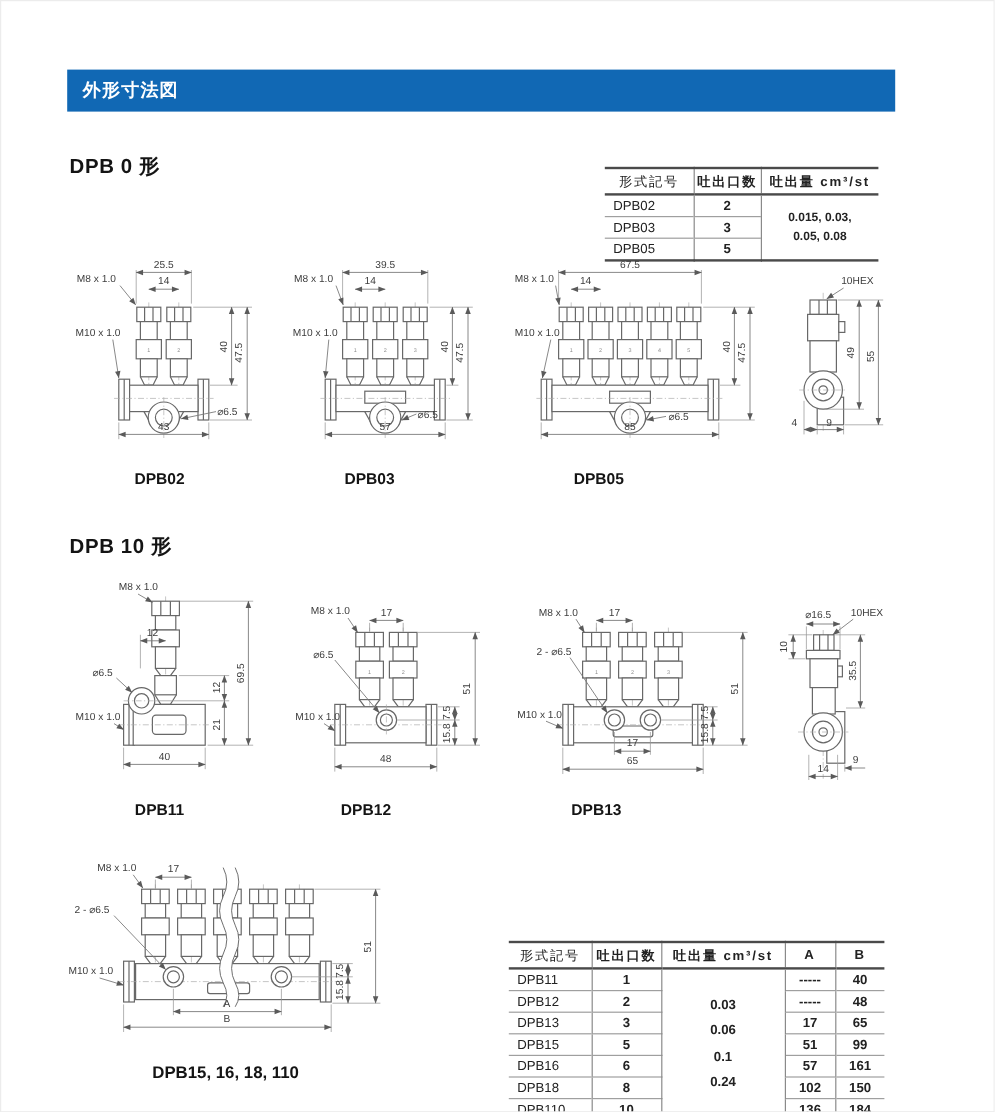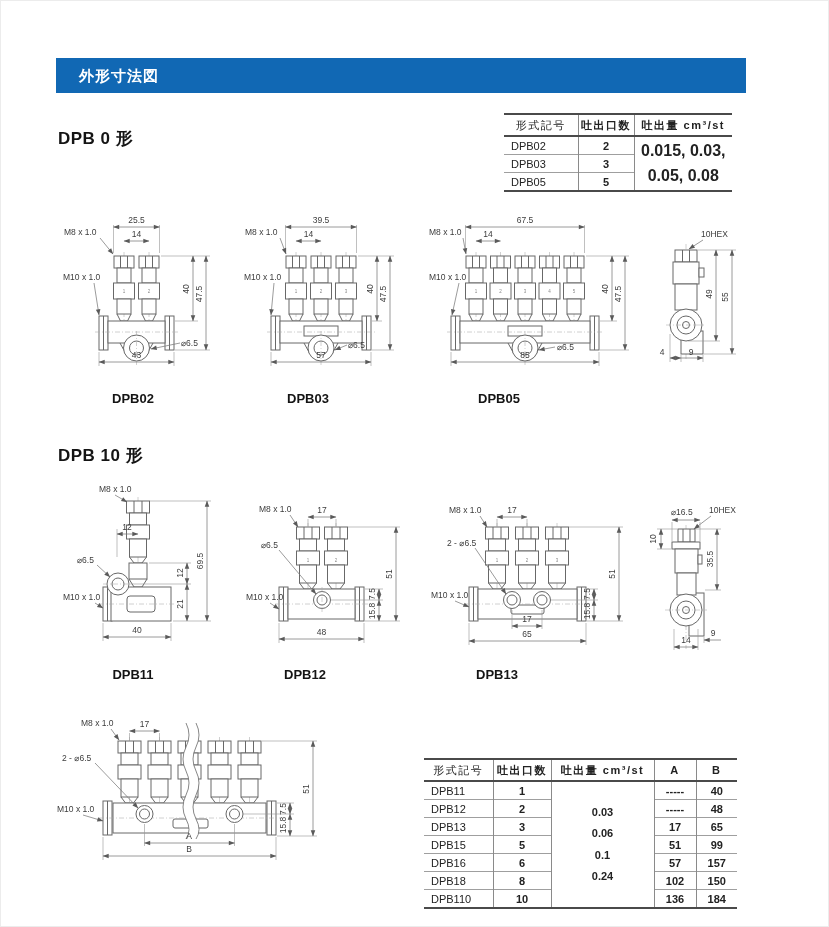--- a/index.html
+++ b/index.html
@@ -1,34 +1,34 @@
 <!DOCTYPE html>
 <html><head>
 <meta charset="utf-8">
 <style>
   html,body{margin:0;padding:0;background:#fff;}
   .page{position:relative;width:829px;height:927px;background:#ffffff;overflow:hidden;
         font-family:"Liberation Sans",sans-serif;border:1px solid #ececec;box-sizing:border-box;}
   .secbar{position:absolute;left:55px;top:57px;width:690px;height:35px;background:#1168b4;
-          color:#fff;font-weight:bold;font-size:15px;line-height:35px;padding-left:23px;
+          color:#fff;font-weight:bold;font-size:15px;line-height:35px;padding-left:13px;
           box-sizing:border-box;letter-spacing:1px;}
   .h2{position:absolute;font-size:17px;font-weight:bold;color:#141414;letter-spacing:0.5px;}
   .dlabel{position:absolute;width:80px;text-align:center;font-weight:bold;font-size:13px;color:#141414;}
   .dcaption{position:absolute;width:200px;text-align:center;font-weight:bold;font-size:14px;color:#141414;}
   .draw{position:absolute;}
 
   
   .spec-table{position:absolute;border-collapse:collapse;table-layout:fixed;font-size:11px;color:#222;
-              border-top:2px solid #4a4a4a;border-bottom:2px solid #4a4a4a;}
+              border-top:2px solid #4a4a4a;border-bottom:2px solid #4a4a4a;margin-top:26px;}
   .spec-table th{font-weight:normal;letter-spacing:1.5px;height:20px;border-bottom:2px solid #4a4a4a;
                  padding:0;text-align:center;}
   .spec-table td{height:17px;border-top:1px solid #9f9f9f;padding:0;text-align:center;}
   .spec-table tr > * + *{border-left:1px solid #8a8a8a;font-weight:bold;}
   .spec-table td.model{text-align:left;padding-left:7px;}
-  .spec-table td.merged{font-size:16px;line-height:1.55;}
+  .spec-table td.merged{font-size:10px;line-height:1.55;}
   .spec-table td.merged4{font-size:11px;line-height:1.95;}
 
   
   svg .ln{stroke:#686868;stroke-width:1;fill:none;}
   svg .fil{fill:#ffffff;stroke:#686868;stroke-width:1;}
   svg .dim{stroke:#7a7a7a;stroke-width:0.75;fill:none;}
   svg .ext{stroke:#959595;stroke-width:0.6;}
   svg .cl{stroke:#a8a8a8;stroke-width:0.55;stroke-dasharray:5 2 1 2;fill:none;}
   svg text.dt{font-family:"Liberation Sans",sans-serif;font-size:8.5px;fill:#3d3d3d;}
   svg text.pn{font-family:"Liberation Sans",sans-serif;font-size:4.5px;fill:#8a8a8a;}
@@ -514,20 +514,21 @@
         <line class="ext" x1="177.5" y1="119" x2="177.5" y2="141"></line>
       <line class="dim" x1="87.5" y1="138" x2="177.5" y2="138" marker-start="url(#arr)" marker-end="url(#arr)"></line>
       <text class="dt" x="132" y="134" text-anchor="middle">A</text>
       <line class="ext" x1="46" y1="132" x2="46" y2="155"></line>
         <line class="ext" x1="219" y1="132" x2="219" y2="155"></line>
       <line class="dim" x1="46" y1="151" x2="219" y2="151" marker-start="url(#arr)" marker-end="url(#arr)"></line>
       <text class="dt" x="132" y="147" text-anchor="middle">B</text>
     </g>
   </svg>
 
+  <div class="dcaption" style="left:87px;top:884px;">DPB15, 16, 18, 110</div>
 
   <table class="spec-table" style="left:423px;top:757px;width:313px;">
     <colgroup>
         <col style="width:69px">
         <col style="width:58px">
         <col style="width:103px">
         <col style="width:42px">
         <col style="width:41px">
       </colgroup>
     <thead>
@@ -567,21 +568,21 @@
       <tr>
         <td class="model">DPB15</td>
         <td>5</td>
         <td>51</td>
         <td>99</td>
       </tr>
       <tr>
         <td class="model">DPB16</td>
         <td>6</td>
         <td>57</td>
-        <td>157</td>
+        <td>161</td>
       </tr>
       <tr>
         <td class="model">DPB18</td>
         <td>8</td>
         <td>102</td>
         <td>150</td>
       </tr>
       <tr>
         <td class="model">DPB110</td>
         <td>10</td>

